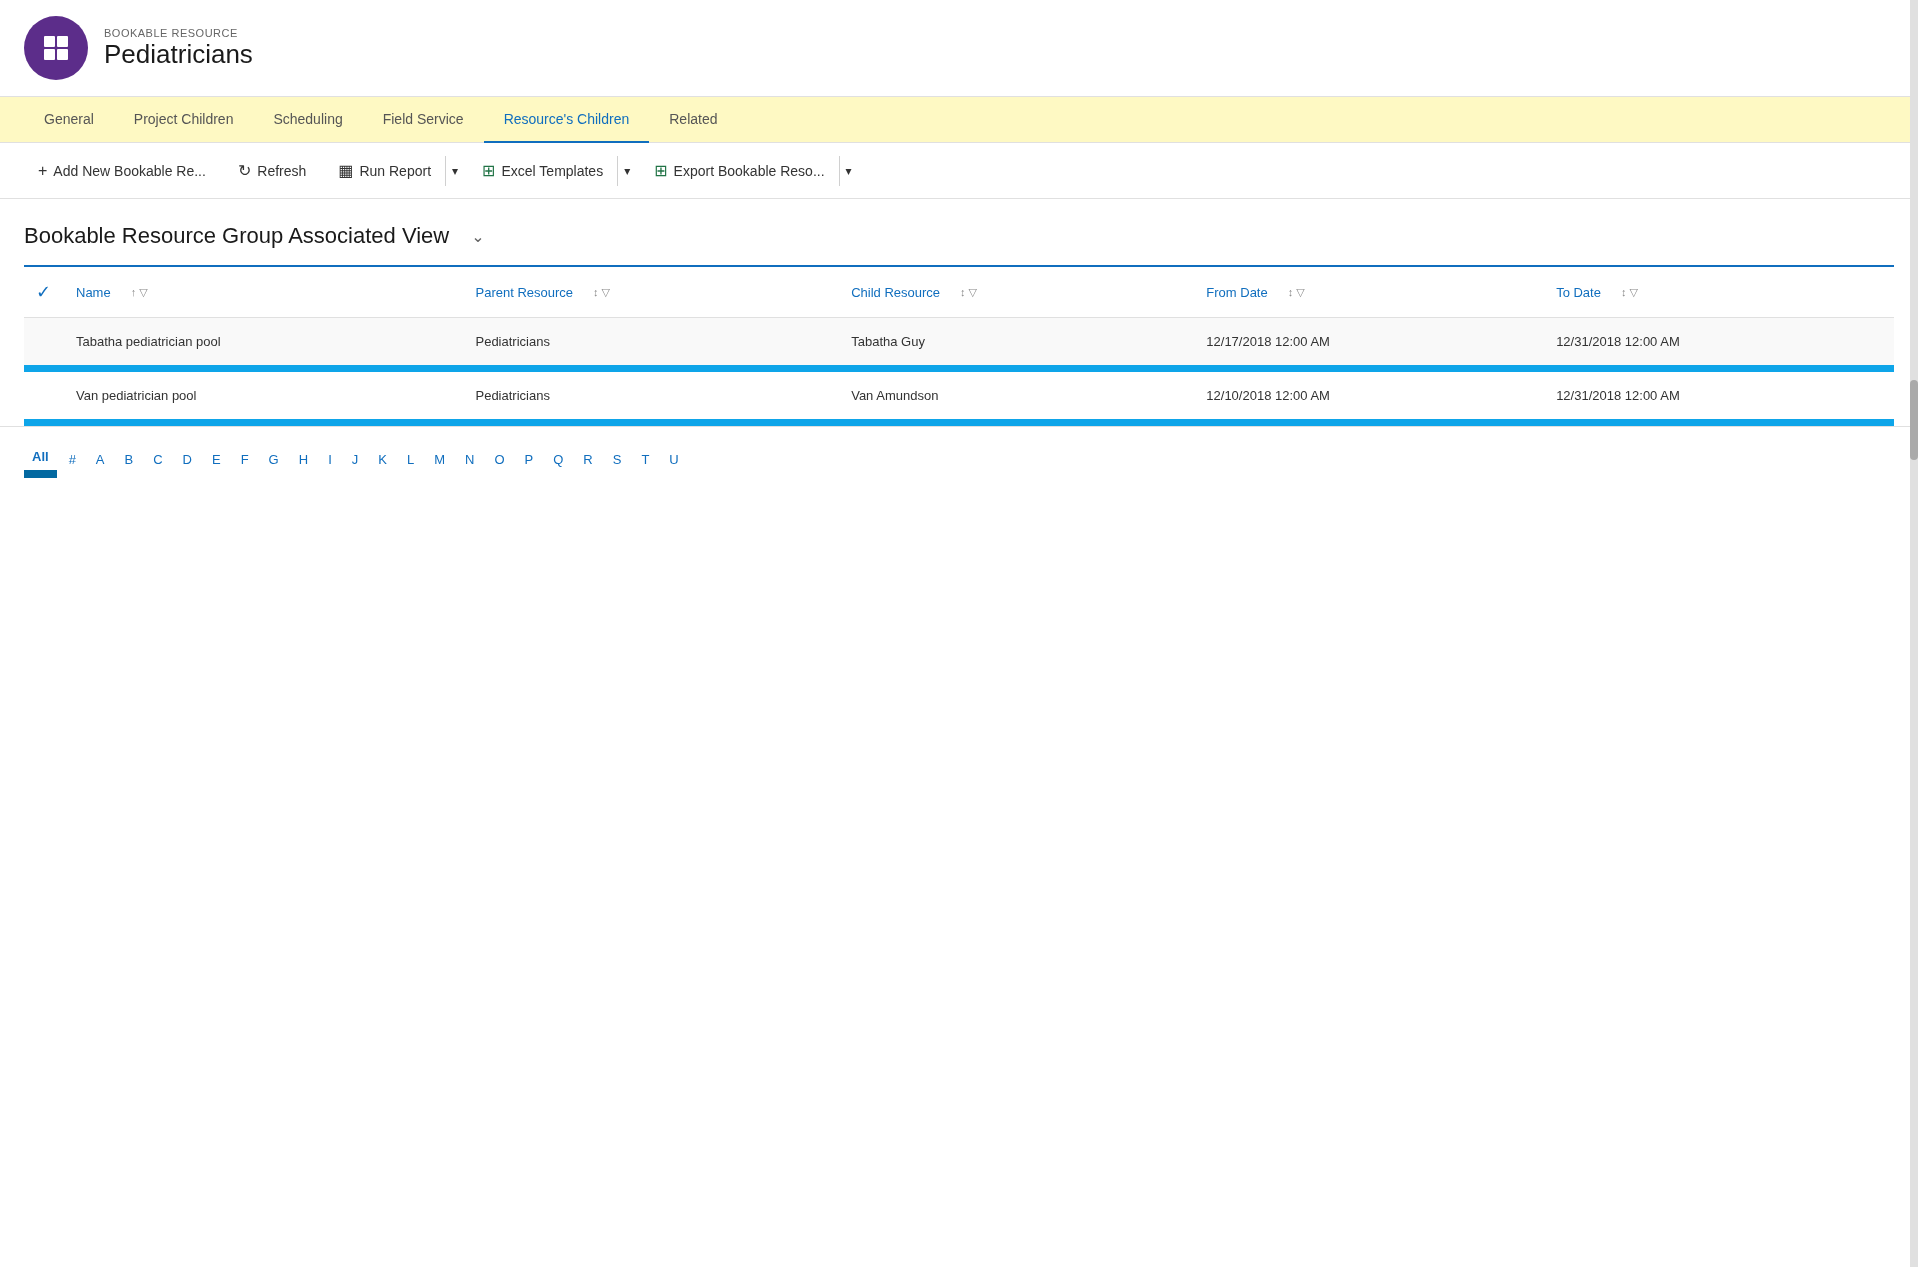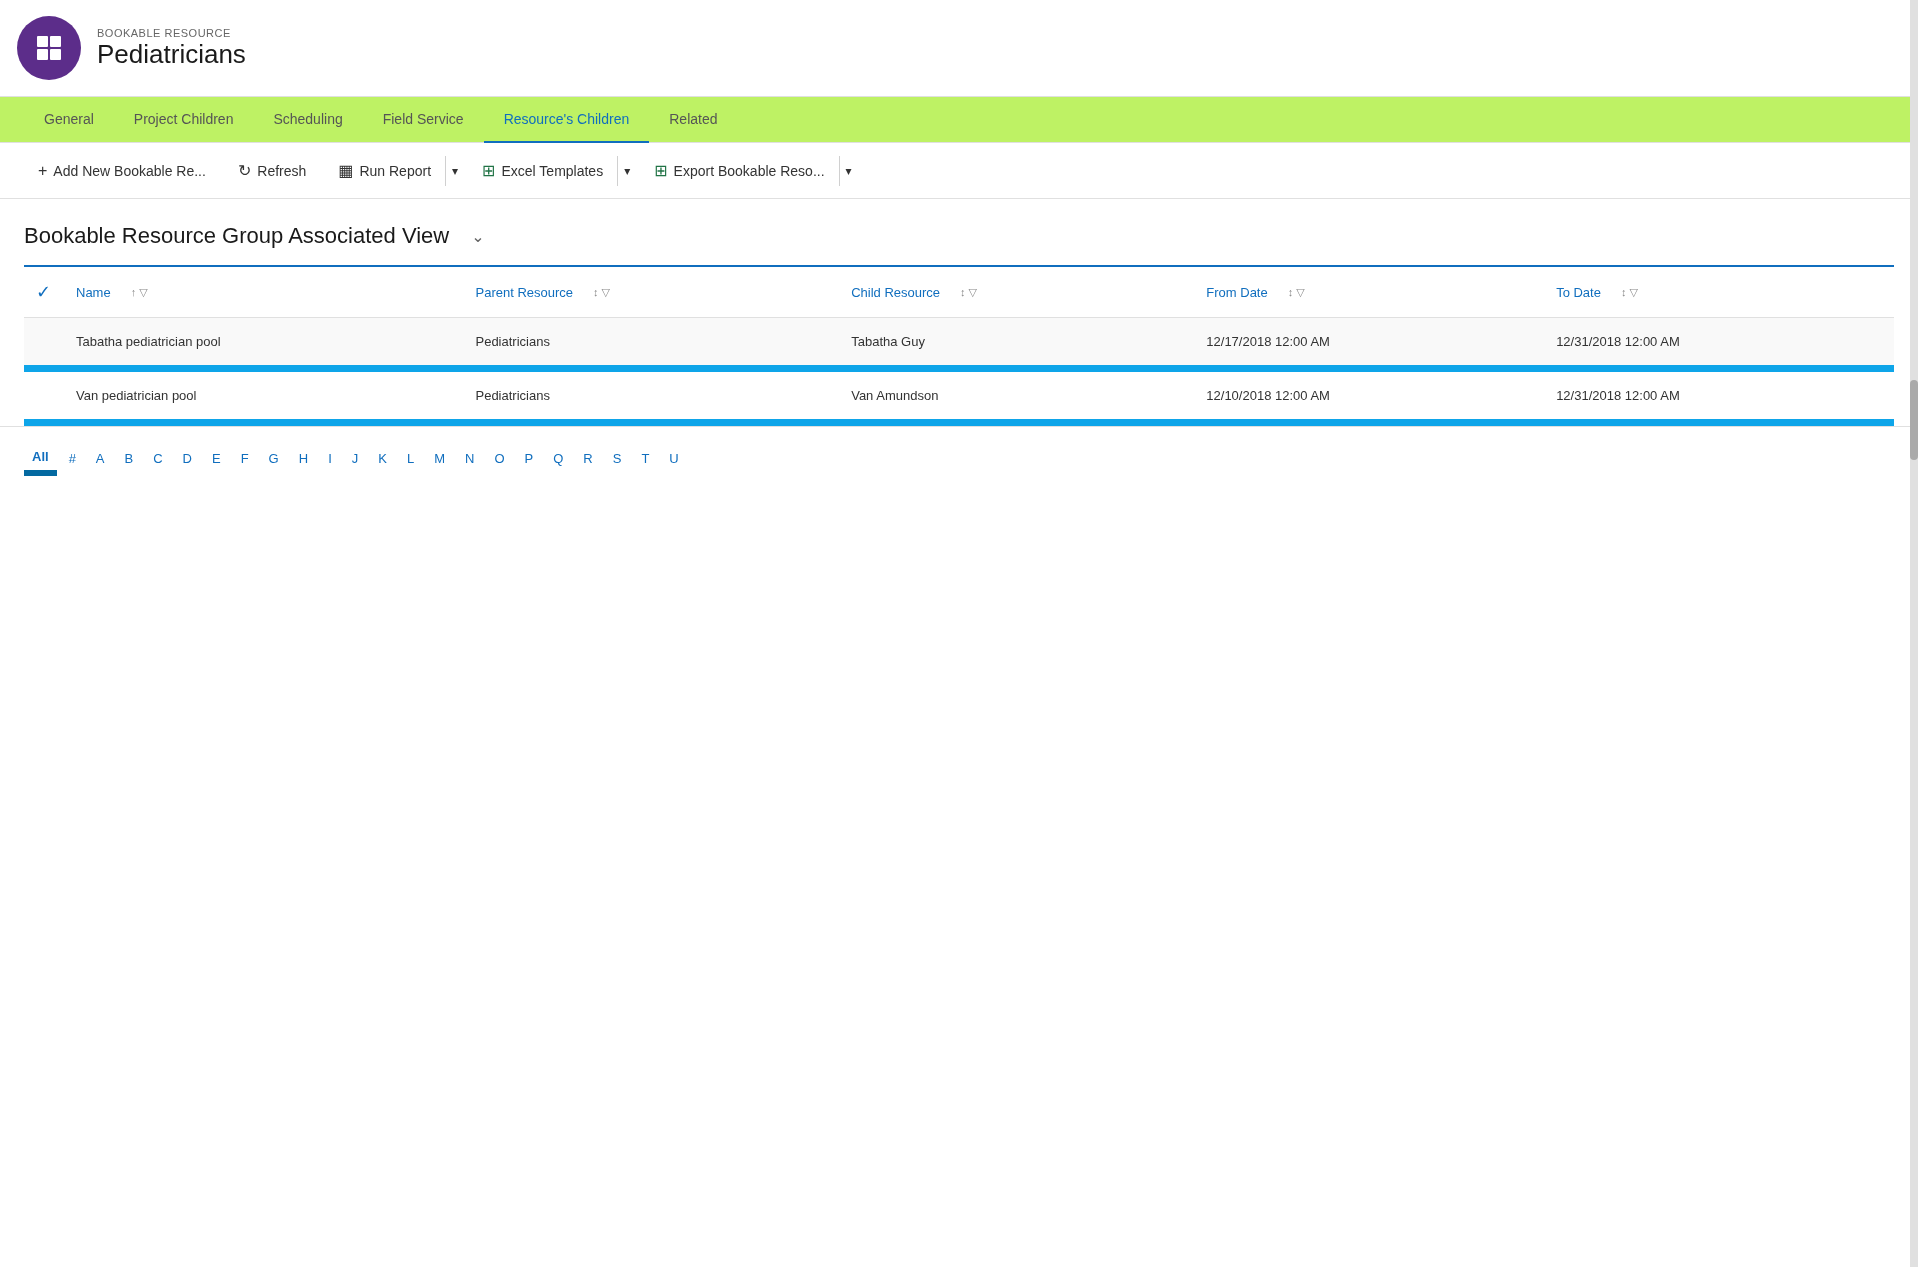--- a/index.html
+++ b/index.html
@@ -2,21 +2,21 @@
 <html><head>
   <meta charset="utf-8">
   <style>
     * { box-sizing: border-box; margin: 0; padding: 0; }
     body { font-family: 'Segoe UI', sans-serif; background: #fff; color: #333; font-size: 14px; }
 
     
     .app-header {
       display: flex;
       align-items: center;
-      padding: 16px 17px;
+      padding: 16px 24px;
       border-bottom: 1px solid #e0e0e0;
       background: #fff;
     }
     .app-logo {
       width: 64px;
       height: 64px;
       background: #5c2d8a;
       border-radius: 50%;
       display: flex;
       align-items: center;
@@ -27,21 +27,21 @@
     .app-logo svg { width: 32px; height: 32px; }
     .app-title-block { display: flex; flex-direction: column; }
     .app-subtitle { font-size: 11px; text-transform: uppercase; color: #666; letter-spacing: 0.5px; }
     .app-title { font-size: 26px; font-weight: 300; color: #1a1a1a; }
 
     
     .nav-tabs {
       display: flex;
       border-bottom: 1px solid #e0e0e0;
       padding: 0 24px;
-      background: #bef264;
+      background: #fef9c3;
     }
     .nav-tab {
       padding: 14px 20px;
       cursor: pointer;
       color: #555;
       font-size: 14px;
       border-bottom: 2px solid transparent;
       margin-bottom: -1px;
       white-space: nowrap;
     }
@@ -148,21 +148,21 @@
       gap: 4px;
       flex-wrap: wrap;
     }
     .alpha-item {
       padding: 6px 8px;
       cursor: pointer;
       font-size: 13px;
       color: #106ebe;
       border-bottom: 2px solid transparent;
     }
-    .alpha-item.active { border-bottom: 6px solid #0369a1; font-weight: 600; }
+    .alpha-item.active { border-bottom: 8px solid #0369a1; font-weight: 600; }
 
     
     .right-scrollbar {
       position: fixed;
       right: 0;
       top: 0;
       bottom: 0;
       width: 8px;
       background: #e0e0e0;
     }

